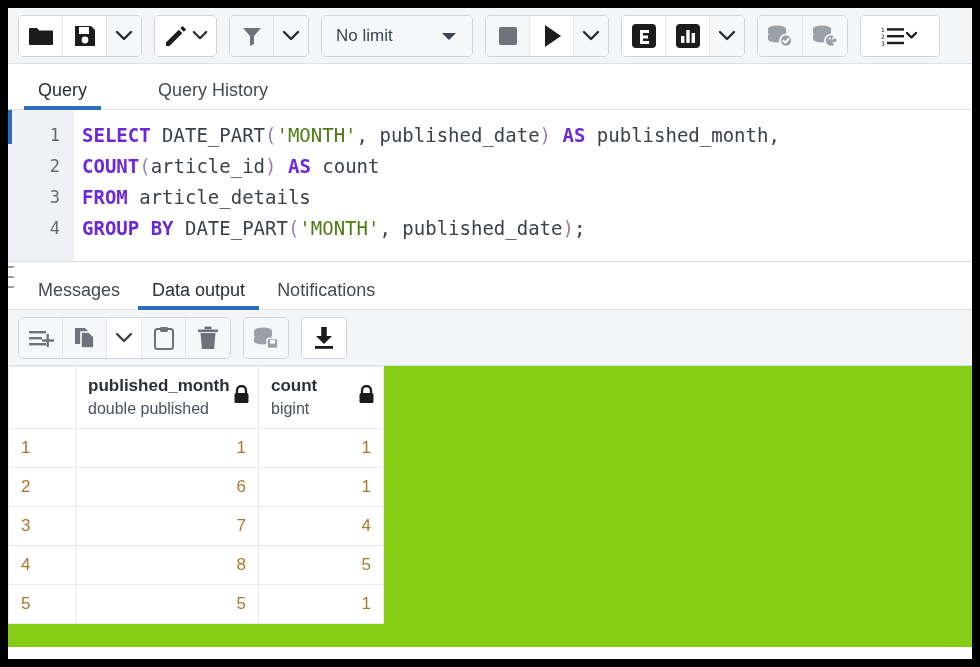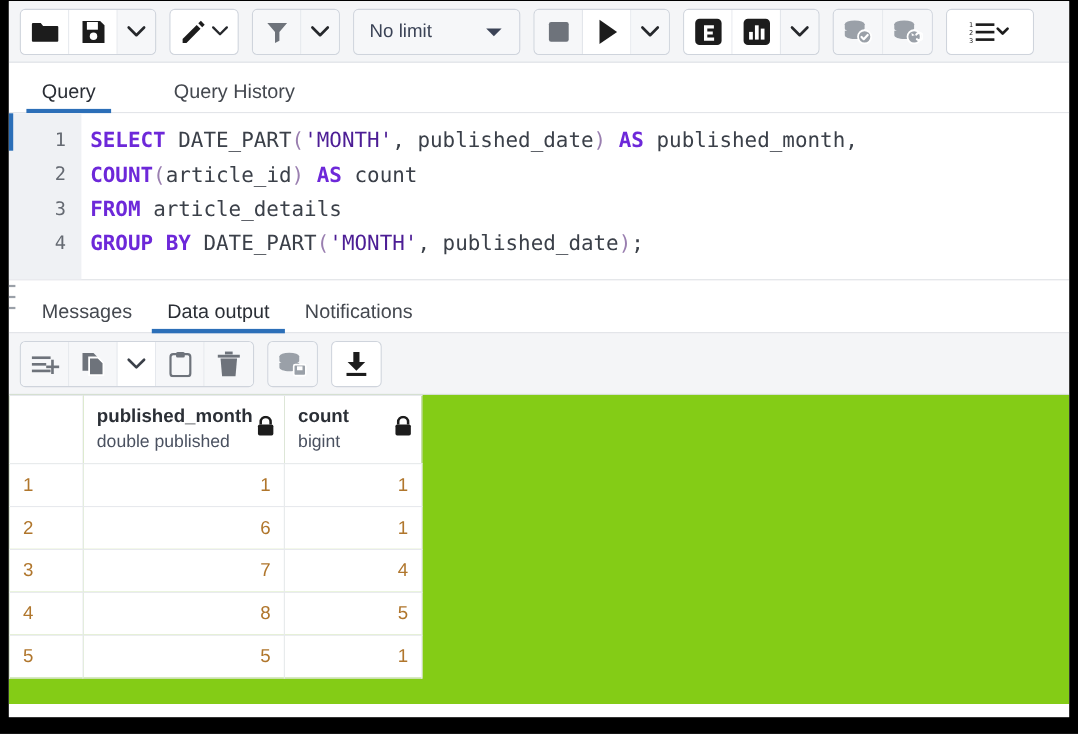--- a/index.html
+++ b/index.html
@@ -4,21 +4,21 @@
 <style>
   * { box-sizing: border-box; margin: 0; padding: 0; }
   html, body {
     width: 980px; height: 667px;
     background: #000000;
     font-family: "Liberation Sans", sans-serif;
     overflow: hidden;
   }
   #app {
     position: absolute;
-    left: 8px; top: 1px;
+    left: 8px; top: 8px;
     width: 964px; height: 651px;
     background: #ffffff;
     overflow: hidden;
   }
 
   
   .toolbar {
     position: relative;
     height: 56px;
     background: #f4f5f7;
@@ -111,21 +111,21 @@
     color: #656a72;
   }
   .code {
     flex: 1;
     padding: 10px 0 0 8px;
     font-family: "DejaVu Sans Mono", monospace;
     font-size: 19px;
   }
   .code .ln { height: 31px; line-height: 31px; white-space: pre; }
   .kw  { color: #6d28d9; font-weight: bold; }
-  .str { color: #4c1d95; }
+  .str { color: #4d7c0f; }
   .pln { color: #3b4049; }
   .pun { color: #9a7fb0; }
 
   
   .res-tabstrip {
     position: relative;
     height: 48px;
     background: #ffffff;
     border-bottom: 1px solid #dcdfe4;
     display: flex;

